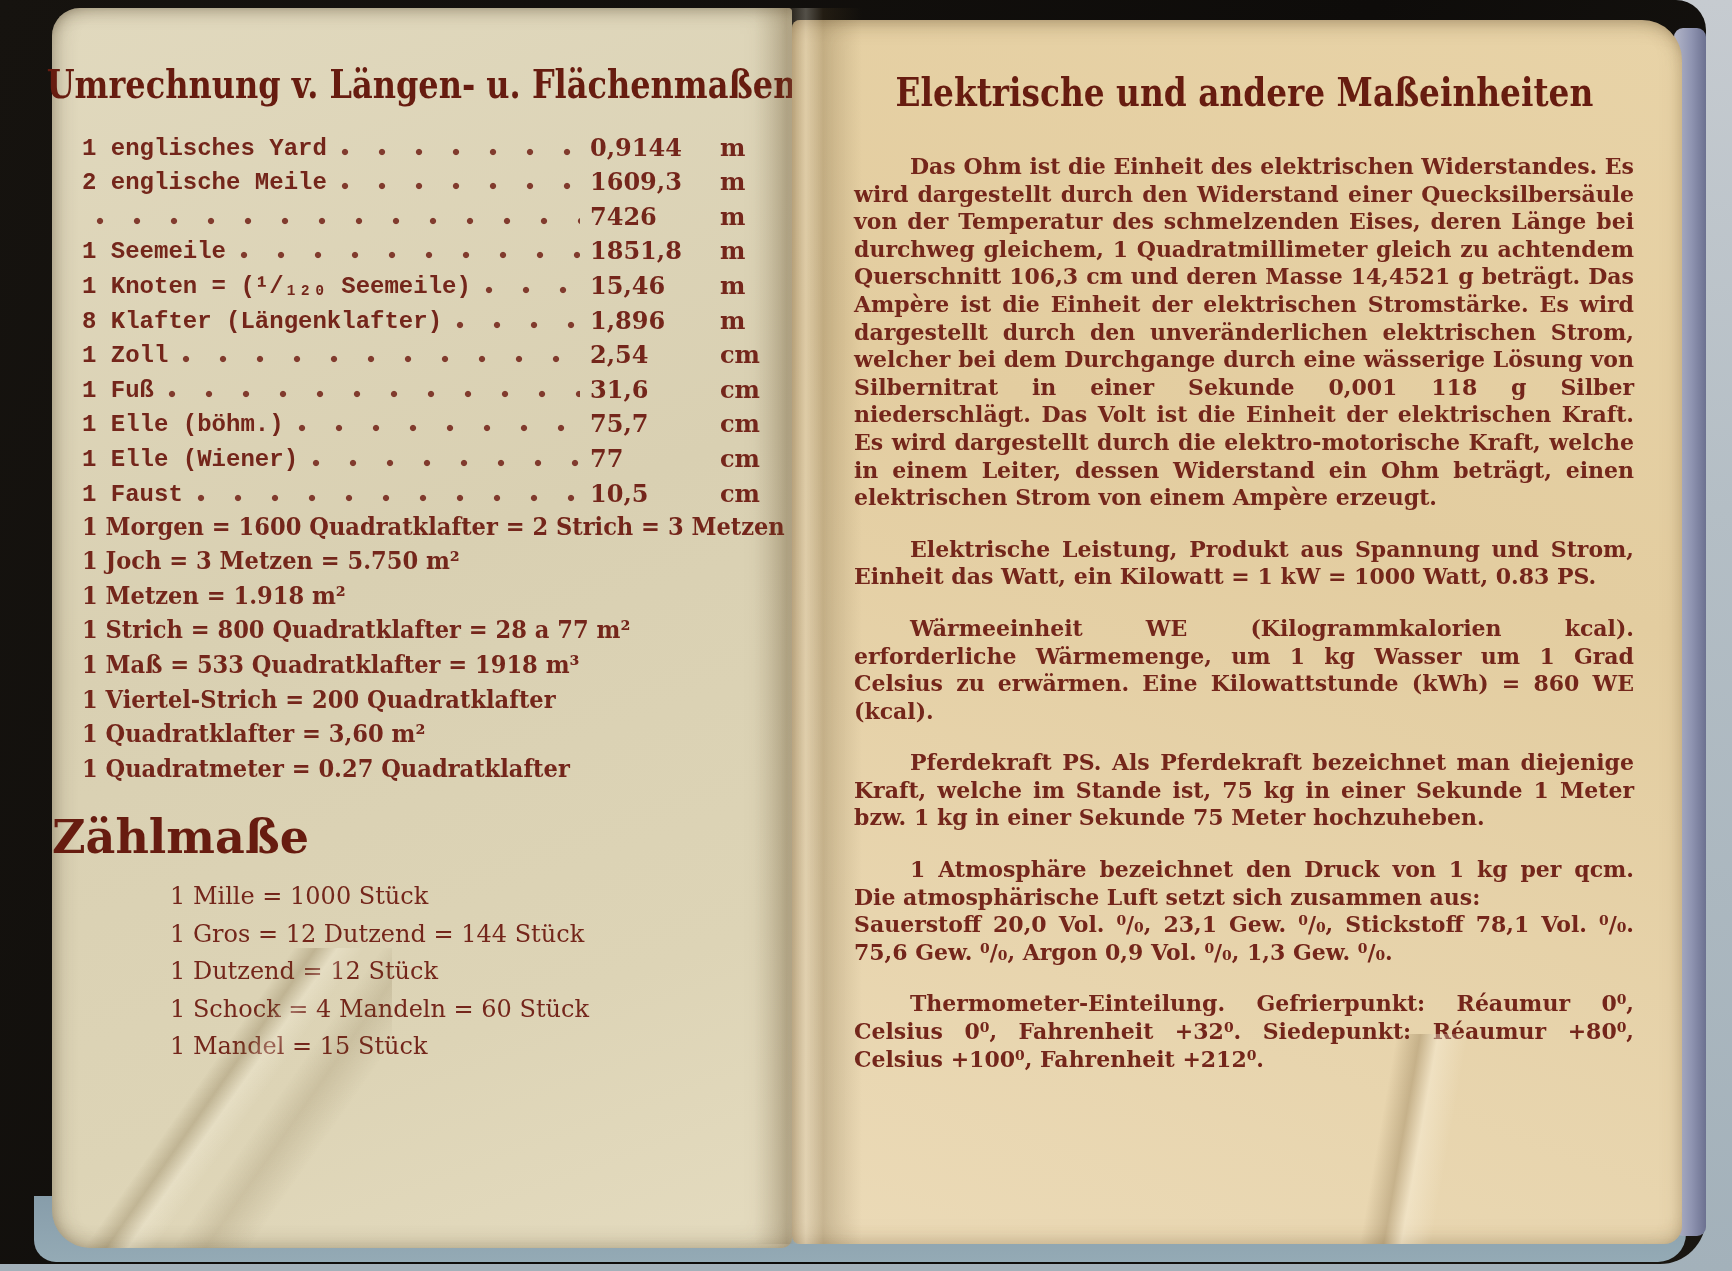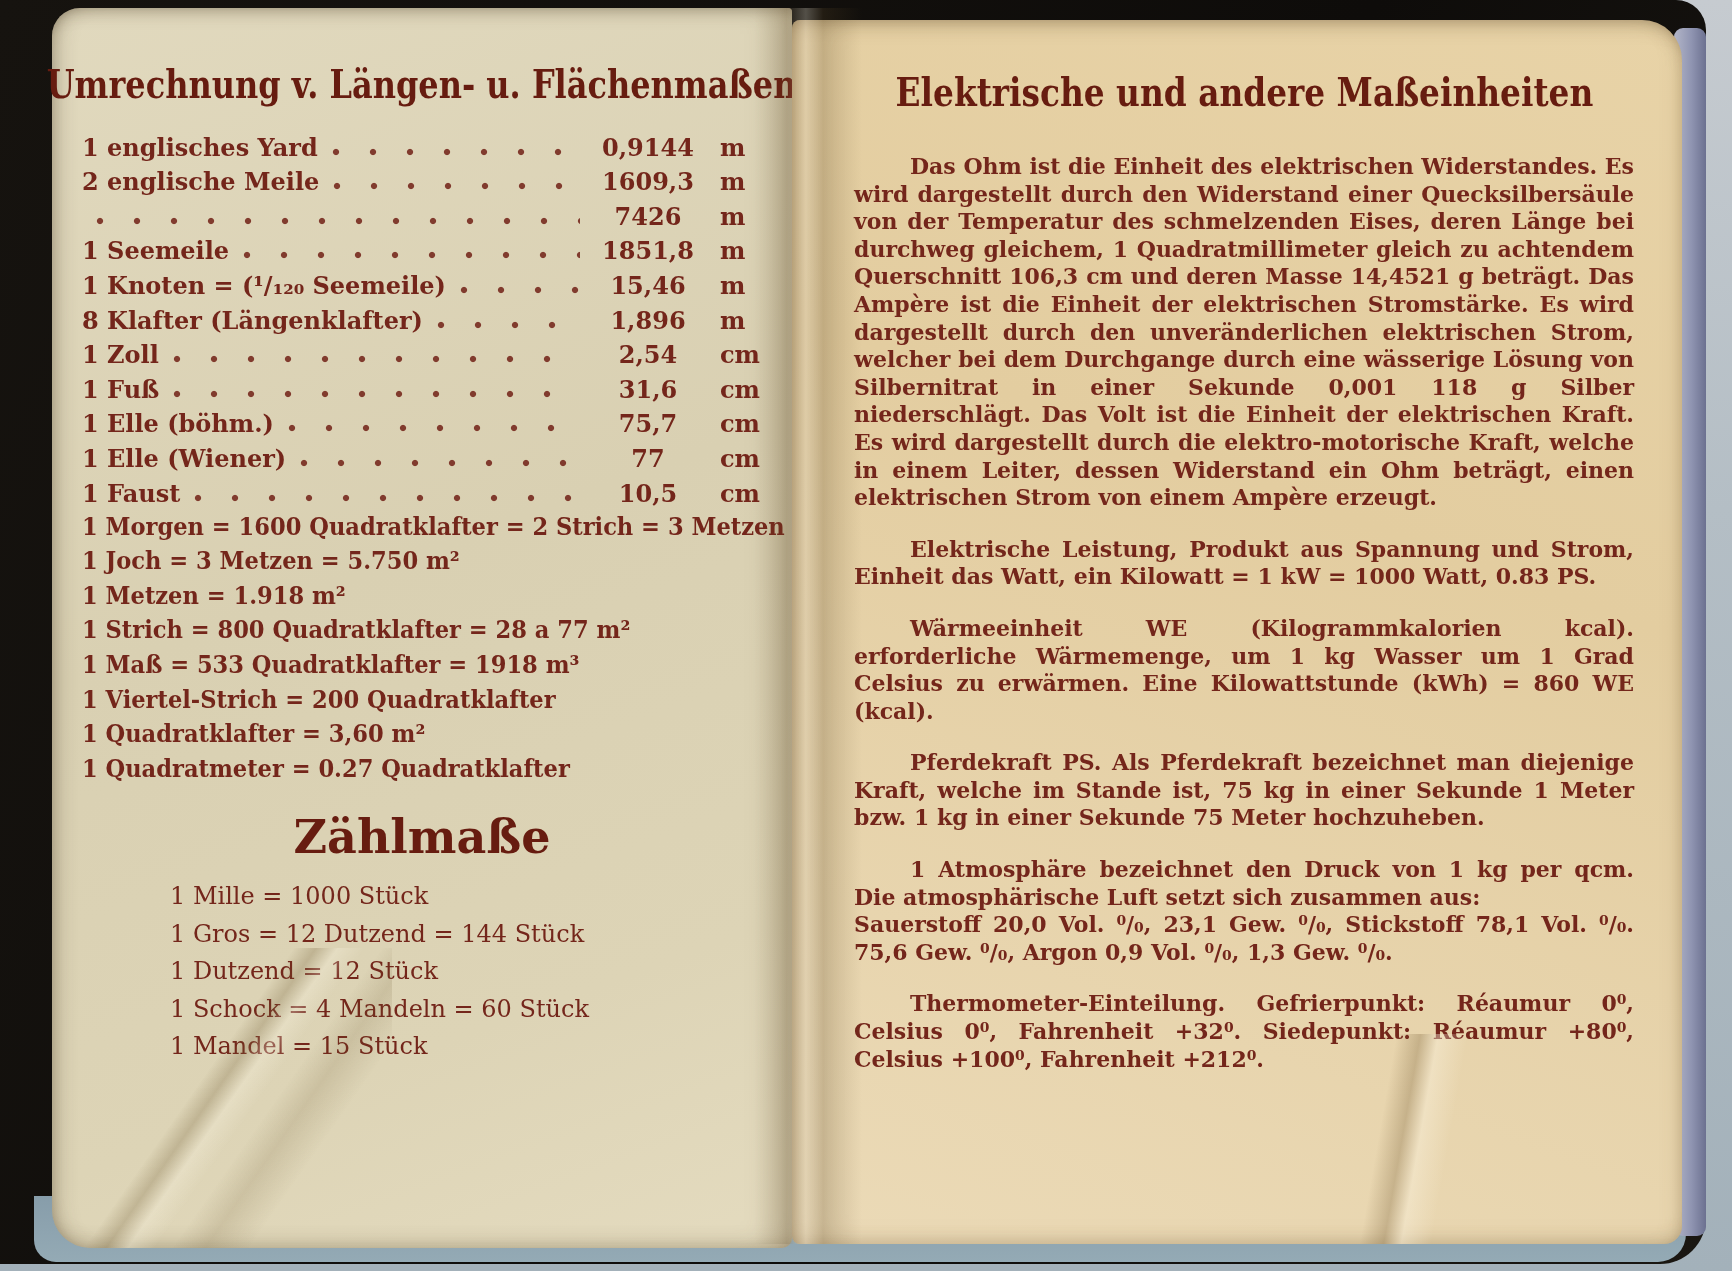--- a/index.html
+++ b/index.html
@@ -57,31 +57,31 @@
   .gutter {
     position:absolute; left:754px; top:8px; width:108px; height:1236px; pointer-events:none;
     background:linear-gradient(90deg, rgba(0,0,0,0) 0%, rgba(95,75,40,.16) 30%,
                rgba(255,248,228,.28) 48%, rgba(95,75,40,.22) 64%, rgba(0,0,0,0) 100%);
   }
   
   .lp-title {display:flex; justify-content:center; margin:52px 0 20px; font-size:40px; font-weight:700; color:#671c10; white-space:nowrap;}
   .lp-title span {flex:none; transform:scaleX(.80);}
   .conv {margin:0 14px 0 30px;}
   .conv-row {display:flex; align-items:flex-end; height:34.6px; font-size:24px; font-weight:700;}
-  .conv-row .lbl {white-space:nowrap;}
+  .conv-row .lbl {white-space:nowrap;font-family:Liberation Mono, monospace;}
   .leader {
     flex:1 1 auto; height:10px; margin:0 10px 5px 14px;
     background-image:radial-gradient(circle at 4px 4px, rgba(116,38,27,.88) 2.6px, rgba(116,38,27,0) 3.6px);
     background-size:37px 9px; background-repeat:repeat-x; background-position:0 100%;
   }
-  .val {flex:none; width:116px; text-align:center; white-space:nowrap;}
+  .val {flex:none; width:116px; text-align:left; white-space:nowrap;}
   .unit {flex:none; width:58px; padding-left:14px; white-space:nowrap;}
   .eq-list {margin:2px 0 0 30px;}
   .eq-line {font-size:24px; font-weight:700; line-height:34.6px; white-space:nowrap; transform:scaleX(.94); transform-origin:0 50%;}
-  .lp-sub {display:flex; justify-content:center; margin:24px 0 14px; font-size:46px; font-weight:700; color:#671c10; white-space:nowrap;}
+  .lp-sub {display:flex; justify-content:flex-start; margin:24px 0 14px; font-size:46px; font-weight:700; color:#671c10; white-space:nowrap;}
   .count-list {margin-left:118px;}
   .count-line {font-size:24px; font-weight:400; line-height:37.5px; white-space:nowrap;}
   
   .rp-content {padding:48px 48px 0 62px;}
   .rp-title {display:flex; justify-content:center; margin:0 0 38px; font-size:40px; font-weight:700; color:#671c10; white-space:nowrap;}
   .rp-title span {flex:none; transform:scaleX(.82);}
   .rp-content p {font-size:22px; font-weight:700; line-height:27.6px; text-align:justify; margin:0 0 24px; color:#74261b;}
   .indent {text-indent:56px;}
   .no-gap {margin-bottom:0 !important;}
 </style>

